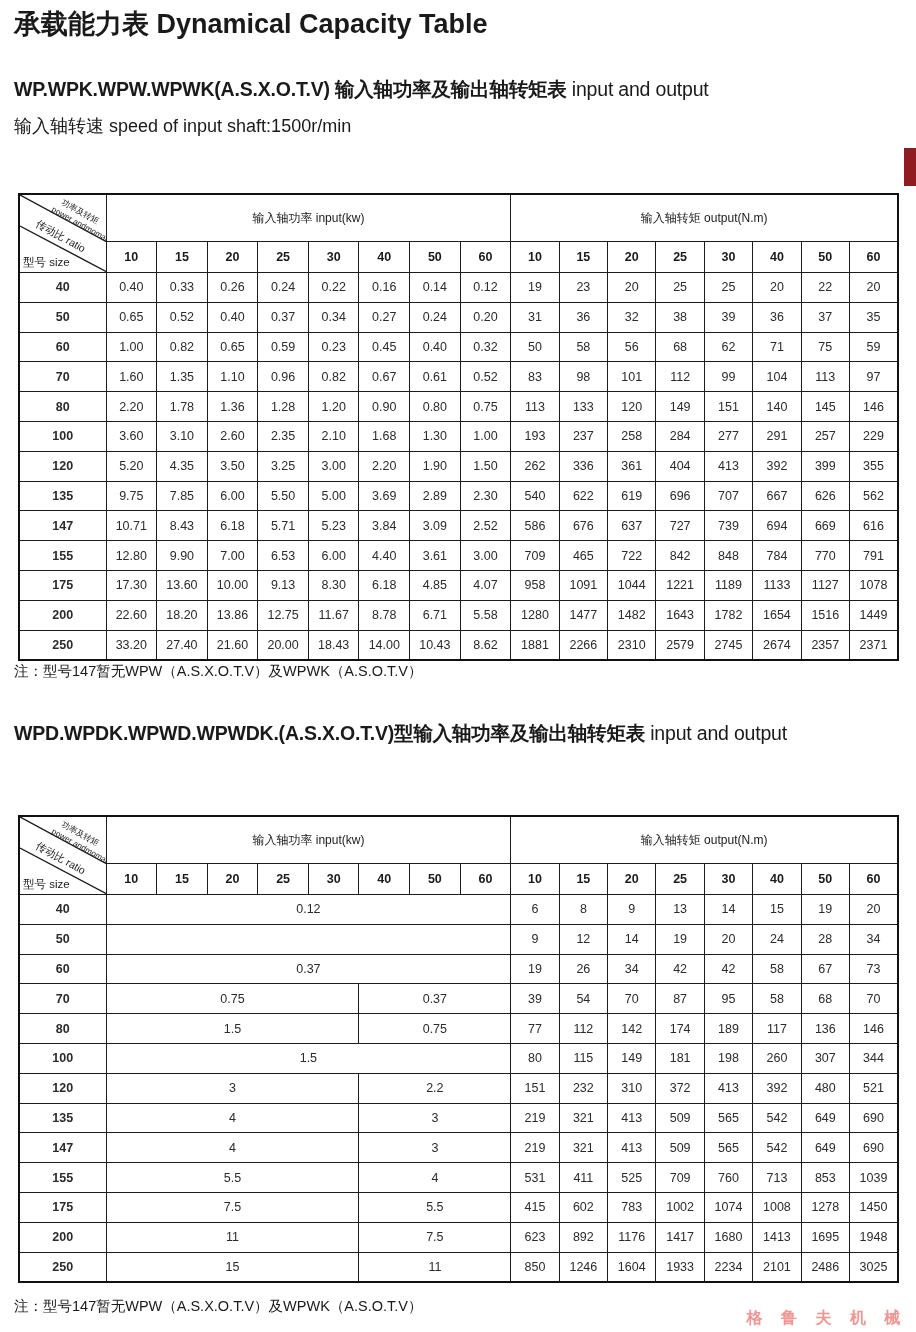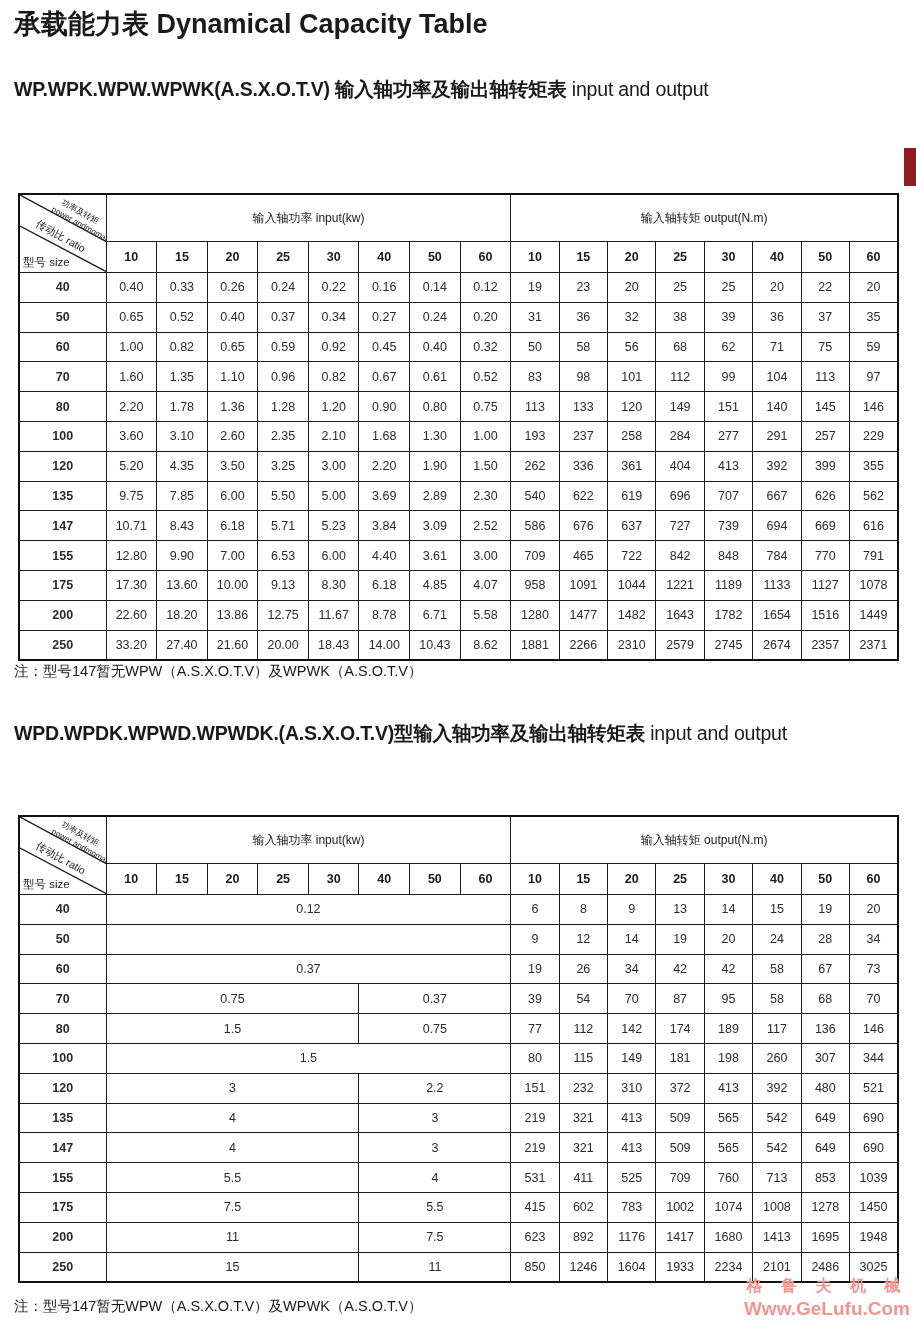--- a/index.html
+++ b/index.html
@@ -32,35 +32,36 @@
   .corner-svg text{fill:#1a1a1a;font-family:"Liberation Sans",sans-serif;}
   .c-small{font-size:8.2px;}
   .c-mid{font-size:10.5px;}
   .c-size{font-size:11.5px;}
 
   .note{position:absolute;left:14px;font-size:14.5px;white-space:nowrap;}
   .note1{top:662px;}
   .note2{top:1297px;}
 
   .watermark{position:absolute;right:6px;top:1276px;text-align:center;font-weight:bold;line-height:1.3;}
-  .watermark .wm1{font-size:16px;letter-spacing:7px;white-space:nowrap;}
+  .watermark .wm1{font-size:16px;letter-spacing:7px;white-space:nowrap;margin-top:32px;}
   .watermark .wm2{font-size:19px;white-space:nowrap;}
 
   .side-tab{position:absolute;right:0;top:148px;width:12px;height:38px;}
 </style>
 </head>
 <body>
 
 <div class="sheet">
 
   <div class="page-title">承载能力表 Dynamical Capacity Table</div>
 
   <div class="sec-head sec-head1">
     <span>WP.WPK.WPW.WPWK(A.S.X.O.T.V) 输入轴功率及输出轴转矩表</span><span class="light"> input and output</span>
   </div>
+  <div class="sec-sub sec-sub1">输入轴转速  speed of input shaft:1500r/min</div>
 
   <div class="side-tab" id="side-tab" style="background: rgb(142, 28, 33);"></div>
 
   <div class="table-mount" id="table1-mount">
       <table class="cap">
         <colgroup>
           <col style="width:87px">
           <col style="width:50.6px">
           <col style="width:50.6px">
           <col style="width:50.6px">
@@ -150,21 +151,21 @@
             <td class="val">36</td>
             <td class="val">37</td>
             <td class="val">35</td>
           </tr>
           <tr>
             <td class="size">60</td>
             <td class="val">1.00</td>
             <td class="val">0.82</td>
             <td class="val">0.65</td>
             <td class="val">0.59</td>
-            <td class="val">0.92</td>
+            <td class="val">0.23</td>
             <td class="val">0.45</td>
             <td class="val">0.40</td>
             <td class="val">0.32</td>
             <td class="val">50</td>
             <td class="val">58</td>
             <td class="val">56</td>
             <td class="val">68</td>
             <td class="val">62</td>
             <td class="val">71</td>
             <td class="val">75</td>

